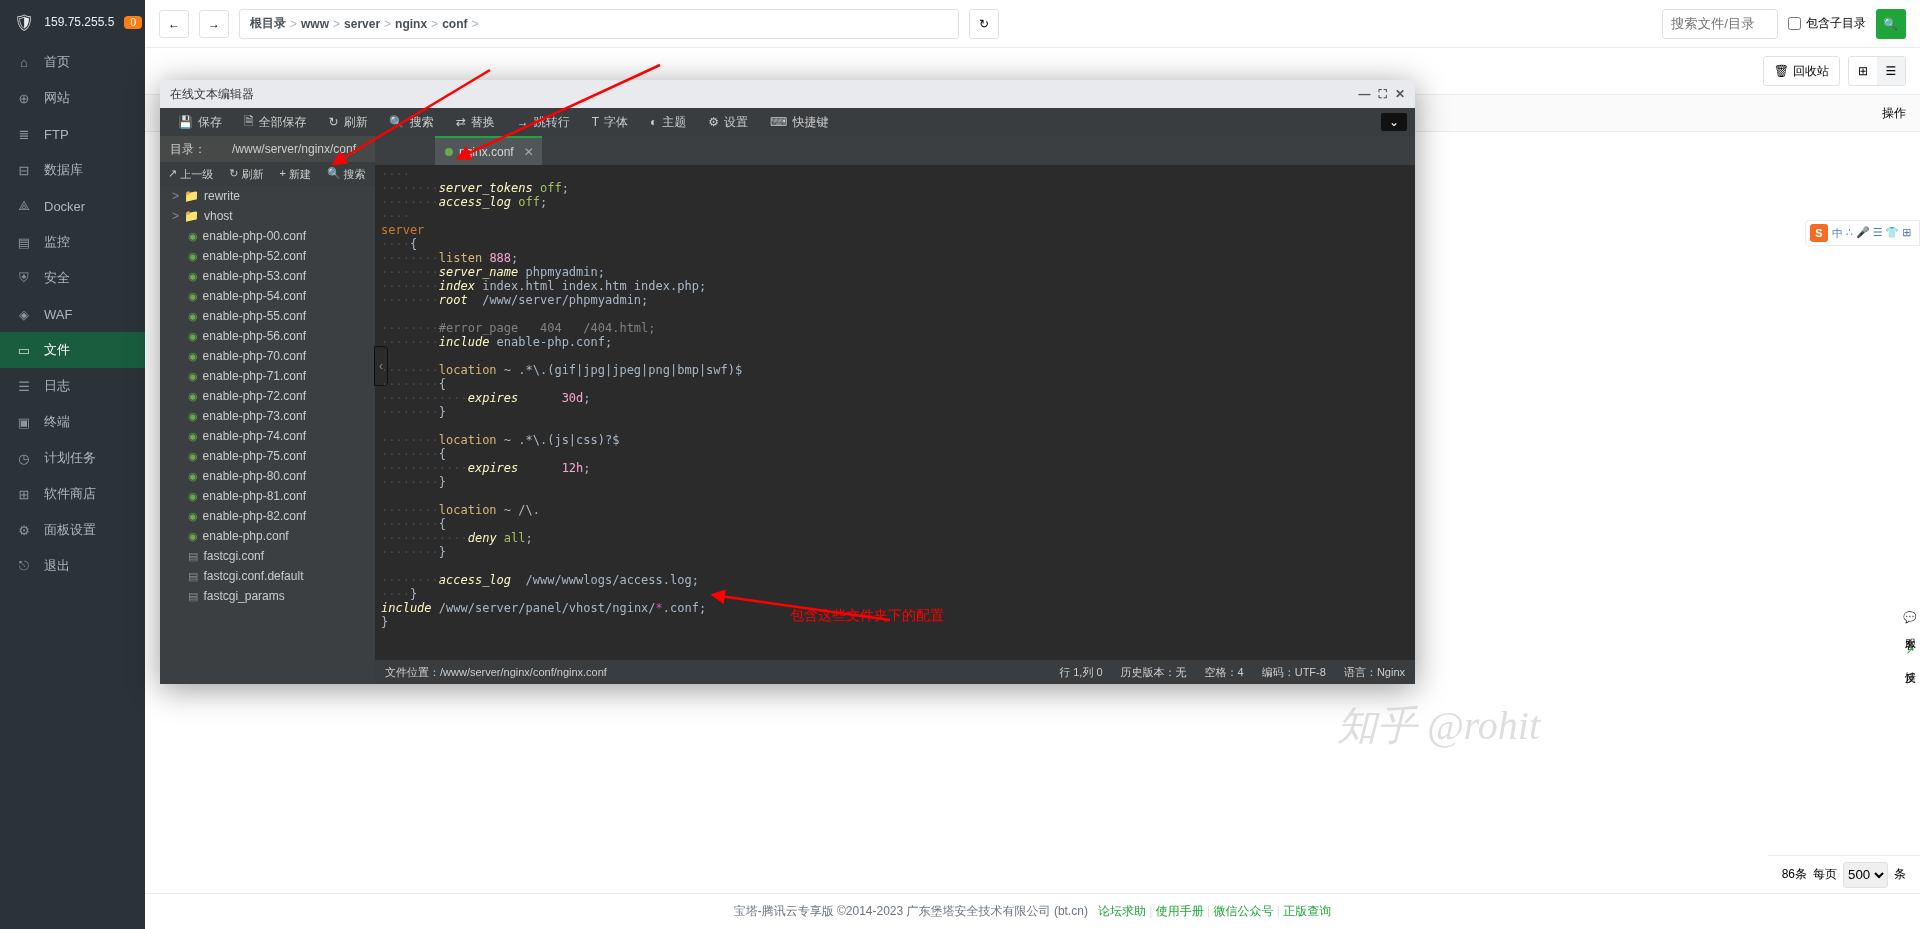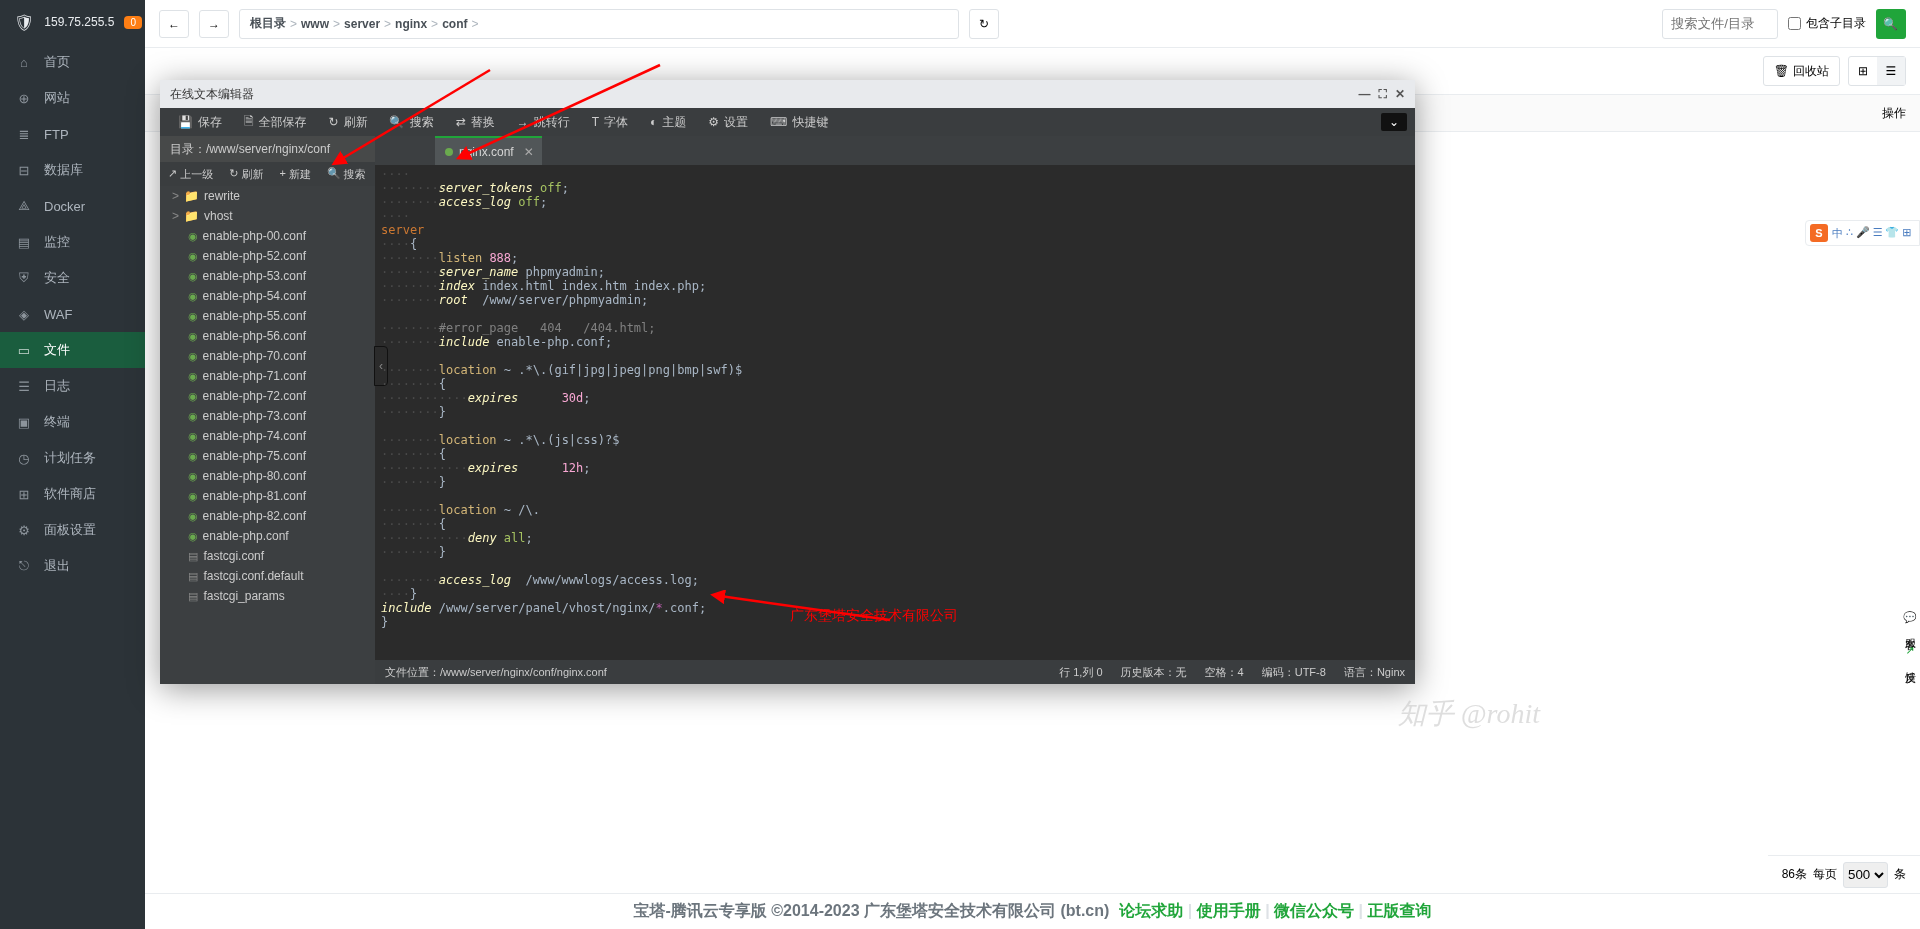--- a/index.html
+++ b/index.html
@@ -44,21 +44,21 @@
     .th-op { margin-left: auto; }
     
     
     .table-body { flex: 1; position: relative; }
     
     
     .status-row { height: 38px; display: flex; align-items: center; padding: 0 14px; border-top: 1px solid #e9ecef; font-size: 12px; gap: 6px; margin-left: auto; justify-content: flex-end; }
     .page-select { border: 1px solid #dee2e6; border-radius: 3px; height: 26px; }
     
     
-    .footer { height: 36px; display: flex; align-items: center; justify-content: center; font-size: 16px; gap: 10px; color: #6c757d; border-top: 1px solid #e9ecef; font-weight: bold; }
+    .footer { height: 36px; display: flex; align-items: center; justify-content: center; font-size: 12px; gap: 10px; color: #6c757d; border-top: 1px solid #e9ecef; }
     .footer a { color: #20a53a; cursor: pointer; }
     .footer-sep { color: #dee2e6; }
     
     
     .editor-modal {
       position: absolute;
       left: 160px; top: 80px;
       width: 1255px; height: 604px;
       background: #474949;
       box-shadow: 0 5px 30px rgba(0,0,0,0.4);
@@ -69,21 +69,21 @@
     .modal-title .win-btns { margin-left: auto; display: flex; gap: 8px; }
     .modal-title .win-btns span { cursor: pointer; color: #555; font-weight: bold; }
     
     .editor-toolbar { height: 28px; background: #3a3d3f; display: flex; align-items: center; padding: 0 8px; gap: 2px; color: #ccc; font-size: 12px; }
     .et-btn { padding: 0 10px; height: 24px; display: flex; align-items: center; gap: 5px; cursor: pointer; border-radius: 2px; }
     .et-chev { margin-left: auto; background: #111; color: #fff; padding: 2px 8px; border-radius: 2px; cursor: pointer; }
     
     .editor-body { flex: 1; display: flex; overflow: hidden; }
     
     .editor-left { width: 215px; background: #3c3f41; display: flex; flex-direction: column; color: #ccc; }
-    .path-line { height: 26px; display: flex; align-items: center; padding: 0 10px; background: #474949; font-size: 12px; }
+    .path-line { height: 26px; display: flex; align-items: center; padding: 0 10px; background: #474949; font-size: 12px; gap: 26px; }
     .left-toolbar { height: 24px; display: flex; align-items: center; background: #3a3d3f; font-size: 11px; }
     .lt-btn { padding: 0 8px; display: flex; gap: 3px; cursor: pointer; }
     .file-tree { flex: 1; overflow: auto; font-size: 12px; }
     .tree-item { display: flex; align-items: center; gap: 5px; padding: 3px 12px; cursor: pointer; white-space: nowrap; }
     .tree-item .folder-icon { color: #d8a13b; }
     .tree-item .conf-icon { color: #6aaa4e; font-size: 11px; }
     .tree-item .file-icon { color: #888; font-size: 11px; }
     .tree-item.indent1 { padding-left: 28px; }
     
     .editor-right { flex: 1; display: flex; flex-direction: column; background: #2b2b2b; }
@@ -116,21 +116,21 @@
     .arrow-svg { position: absolute; pointer-events: none; z-index: 200; }
     .annotation-text { position: absolute; color: #ff0000; font-size: 14px; z-index: 201; }
     
     
     .float-right { position: absolute; right: 0; top: 220px; display: flex; flex-direction: column; gap: 4px; z-index: 300; }
     .sogou-bar { background: #fff; border: 1px solid #e9ecef; height: 26px; width: 115px; display: flex; align-items: center; padding: 0 4px; gap: 4px; font-size: 11px; border-radius: 4px 0 0 4px; }
     .sogou-logo { width: 18px; height: 18px; background: #f46b24; color: #fff; border-radius: 3px; display: flex; align-items: center; justify-content: center; font-size: 11px; font-weight: bold; }
     .help-box { position: absolute; right: 0; bottom: 260px; width: 20px; display: flex; flex-direction: column; align-items: center; gap: 8px; font-size: 11px; z-index: 300; }
     .help-item { writing-mode: vertical-rl; text-orientation: upright; padding: 6px 2px; cursor: pointer; }
     
-    .watermark { position: absolute; bottom: 196px; right: 380px; font-size: 28px; font-style: italic; color: rgba(200,200,200,0.6); font-family: serif; z-index: 250; display: flex; align-items: center; gap: 8px; }
+    .watermark { position: absolute; bottom: 176px; right: 380px; font-size: 40px; font-style: italic; color: rgba(200,200,200,0.6); font-family: serif; z-index: 250; display: flex; align-items: center; gap: 8px; }
   </style>
 </head>
 <body>
 
 <div class="app">
 
   <div class="sidebar">
     <div class="sidebar-header">
       <span class="shield">🛡</span>
       <span>159.75.255.5</span>
@@ -494,21 +494,21 @@
         </marker>
       </defs>
     <line x1="170" y1="5" x2="20" y2="95" stroke="#ff0000" stroke-width="2.5" marker-end="url(#ah1)"></line>
   </svg>
   <svg class="arrow-svg" style="left:440px; top:60px; width:250px; height:110px;">
     <line x1="220" y1="5" x2="25" y2="95" stroke="#ff0000" stroke-width="2.5" marker-end="url(#ah1)"></line>
   </svg>
   <svg class="arrow-svg" style="left:710px; top:590px; width:200px; height:40px;">
     <line x1="180" y1="30" x2="10" y2="6" stroke="#ff0000" stroke-width="2.5" marker-end="url(#ah1)"></line>
   </svg>
-  <div class="annotation-text" style="left:790px; top:607px;">广东堡塔安全技术有限公司</div>
+  <div class="annotation-text" style="left:790px; top:607px;">包含这些文件夹下的配置</div>
 
   <div class="float-right">
     <div class="sogou-bar">
       <div class="sogou-logo">S</div>
       <div id="sogou-icons" style="display:flex;gap:3px;">
           <span style="color:#4a7cbf;font-size:11px">中</span>
           <span style="color:#4a7cbf;font-size:11px">∴</span>
           <span style="color:#4a7cbf;font-size:11px">🎤</span>
           <span style="color:#4a7cbf;font-size:11px">☰</span>
           <span style="color:#4a7cbf;font-size:11px">👕</span>

